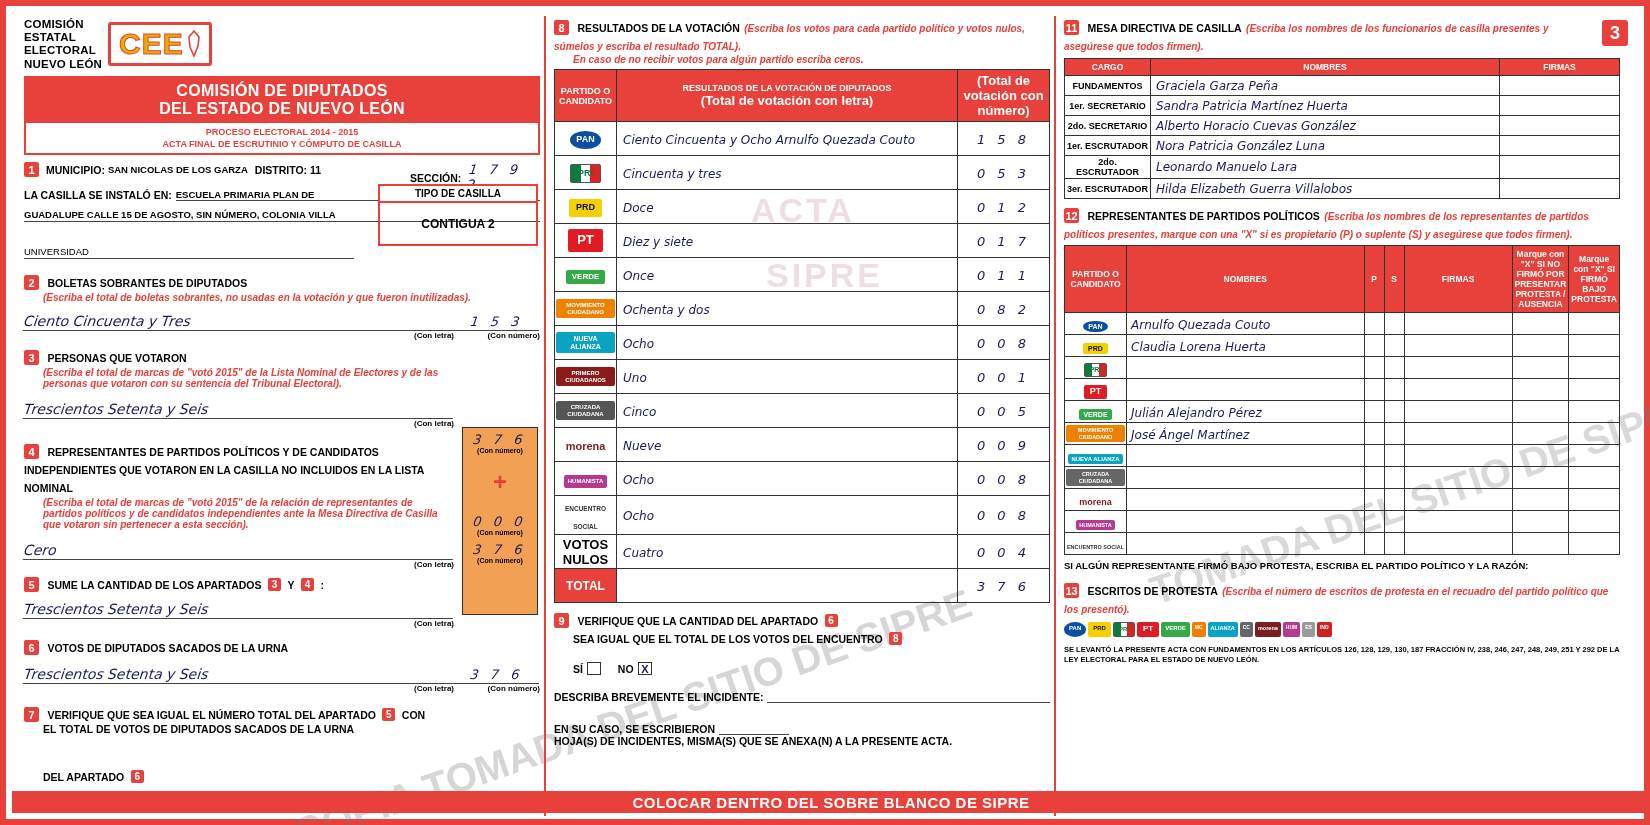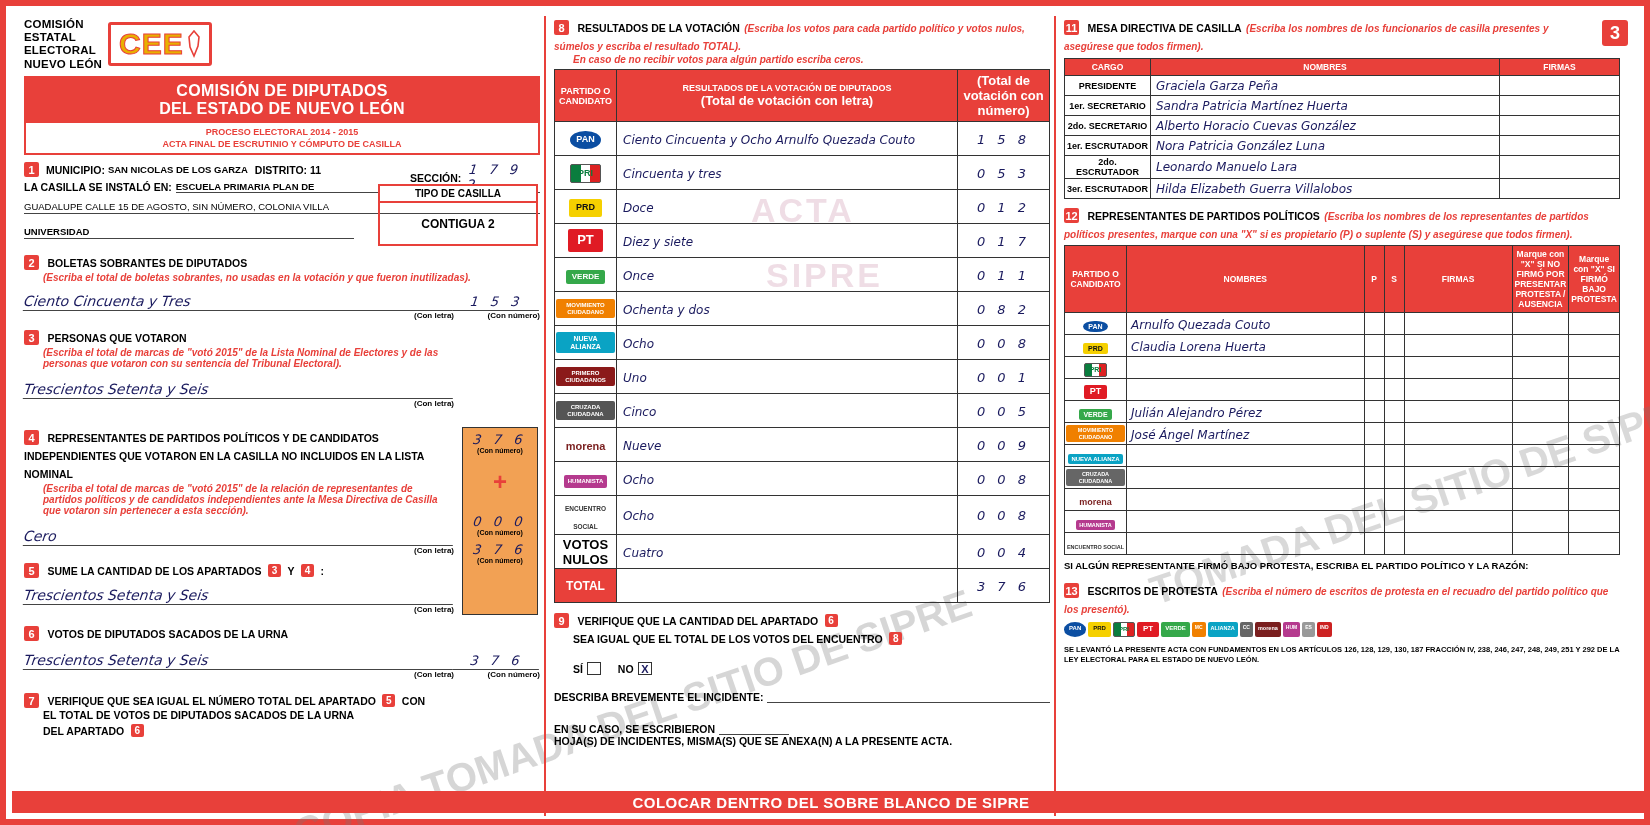--- a/index.html
+++ b/index.html
@@ -165,26 +165,26 @@
     <div style="margin-top:7px; position:relative;">
       <div style="display:flex; align-items:flex-start;">
         <div style="flex:1;">
           <div style="display:flex; align-items:center; gap:3px;">
             <span class="num-badge">1</span>
             <span class="lbl">MUNICIPIO:</span>
             <span class="lbl" style="font-size:9.5px;">SAN NICOLAS DE LOS GARZA</span>
             <span class="lbl" style="margin-left:4px;">DISTRITO:</span>
             <span class="lbl">11</span>
           </div>
-          <div style="display:flex; align-items:center; gap:4px; margin-top:4px;">
+          <div style="display:flex; align-items:center; gap:4px; margin-top:12px;">
             <span class="lbl">LA CASILLA SE INSTALÓ EN:</span>
             <span class="ulined" style="flex:1; font-size:9.5px; font-weight:bold;">ESCUELA PRIMARIA PLAN DE</span>
           </div>
-          <div class="ulined" style="font-size:9.5px; font-weight:normal; margin-top:8px; padding-bottom:1px;">GUADALUPE CALLE 15 DE AGOSTO, SIN NÚMERO, COLONIA VILLA</div>
-          <div class="ulined" style="font-size:9.5px; font-weight:bold; margin-top:12px; padding-bottom:1px; width:330px;">UNIVERSIDAD</div>
+          <div class="ulined" style="font-size:9.5px; font-weight:bold; margin-top:8px; padding-bottom:1px;">GUADALUPE CALLE 15 DE AGOSTO, SIN NÚMERO, COLONIA VILLA</div>
+          <div class="ulined" style="font-size:9.5px; font-weight:normal; margin-top:24px; padding-bottom:1px; width:330px;">UNIVERSIDAD</div>
         </div>
       </div>
       <div style="position:absolute; right:2px; top:0px; width:128px;">
         <div style="display:flex; align-items:center; gap:3px; justify-content:flex-end;">
           <span class="lbl">SECCIÓN:</span>
           <span class="digits ulined" style="padding:0 4px;">1  7  9  2</span>
         </div>
       </div>
       <div style="position:absolute; right:2px; top:22px; width:160px; border:2px solid #e8403a;">
         <div style="background:#fff; text-align:center; font-size:10px; font-weight:bold; border-bottom:2px solid #e8403a; padding:2px 0;">TIPO DE CASILLA</div>
@@ -228,21 +228,21 @@
     <div style="margin-top:8px; width:430px;">
       <div>
         <span class="num-badge">3</span>
         <span class="lbl">PERSONAS QUE VOTARON</span>
       </div>
       <div class="lbl-red" style="margin-left:19px; margin-top:1px;">(Escriba el total de marcas de "votó 2015" de la Lista Nominal de Electores y de las personas que votaron con su sentencia del Tribunal Electoral).</div>
       <div class="ulined hand" style="margin-top:12px; padding-bottom:1px;">Trescientos Setenta y Seis</div>
       <div class="conletra">(Con letra)</div>
     </div>
 
-    <div style="margin-top:20px; width:430px;">
+    <div style="margin-top:14px; width:430px;">
       <div>
         <span class="num-badge">4</span>
         <span class="lbl">REPRESENTANTES DE PARTIDOS POLÍTICOS Y DE CANDIDATOS INDEPENDIENTES QUE VOTARON EN LA CASILLA NO INCLUIDOS EN LA LISTA NOMINAL</span>
       </div>
       <div class="lbl-red" style="margin-left:19px; margin-top:1px;">(Escriba el total de marcas de "votó 2015" de la relación de representantes de partidos políticos y de candidatos independientes ante la Mesa Directiva de Casilla que votaron sin pertenecer a esta sección).</div>
       <div class="ulined hand" style="margin-top:12px; padding-bottom:1px;">Cero</div>
       <div class="conletra">(Con letra)</div>
     </div>
 
     <div style="margin-top:6px; width:430px;">
@@ -274,21 +274,21 @@
     </div>
 
     <div style="margin-top:12px;">
       <div>
         <span class="num-badge">7</span>
         <span class="lbl">VERIFIQUE QUE SEA IGUAL EL NÚMERO TOTAL DEL APARTADO</span>
         <span class="num-badge inline">5</span>
         <span class="lbl">CON</span>
       </div>
       <div class="lbl" style="margin-left:19px;">EL TOTAL DE VOTOS DE DIPUTADOS SACADOS DE LA URNA</div>
-      <div style="margin-left:19px;">
+      <div style="margin-left:19px;margin-top:32px;">
         <span class="lbl">DEL APARTADO</span>
         <span class="num-badge inline">6</span>
       </div>
     </div>
   </div>
 
   <div class="col col2">
 
     <div style="padding-top:6px;">
       <div>
@@ -455,21 +455,21 @@
     <table class="mesa" style="margin-top:4px; width:556px;">
       <thead>
         <tr>
           <th style="width:86px;">CARGO</th>
           <th>NOMBRES</th>
           <th style="width:120px;">FIRMAS</th>
         </tr>
       </thead>
       <tbody>
         <tr>
-          <td class="cargo">PRESIDENTE</td>
+          <td class="cargo">FUNDAMENTOS</td>
           <td style="padding-left:5px;"><span class="hand sm">Graciela Garza Peña</span></td>
           <td></td>
         </tr>
         <tr>
           <td class="cargo">1er. SECRETARIO</td>
           <td style="padding-left:5px;"><span class="hand sm">Sandra Patricia Martínez Huerta</span></td>
           <td></td>
         </tr>
         <tr>
           <td class="cargo">2do. SECRETARIO</td>

